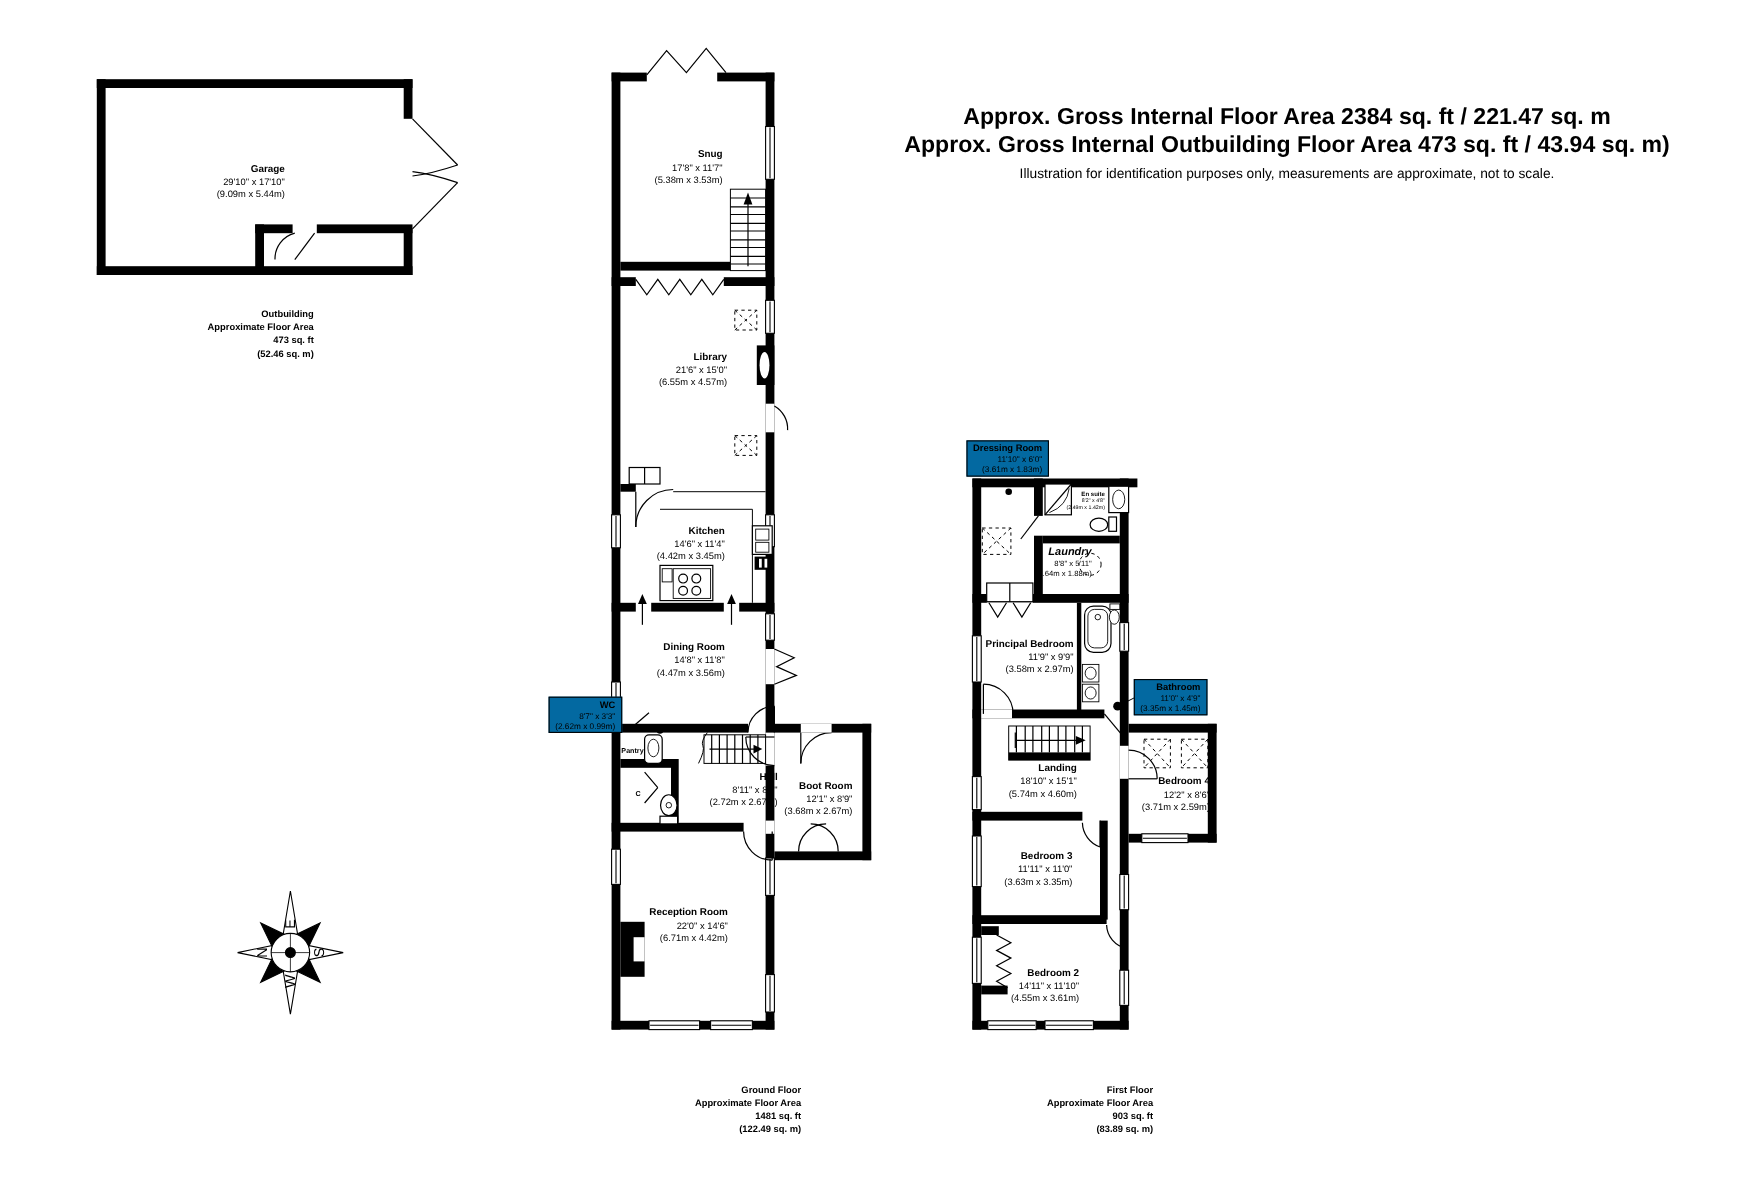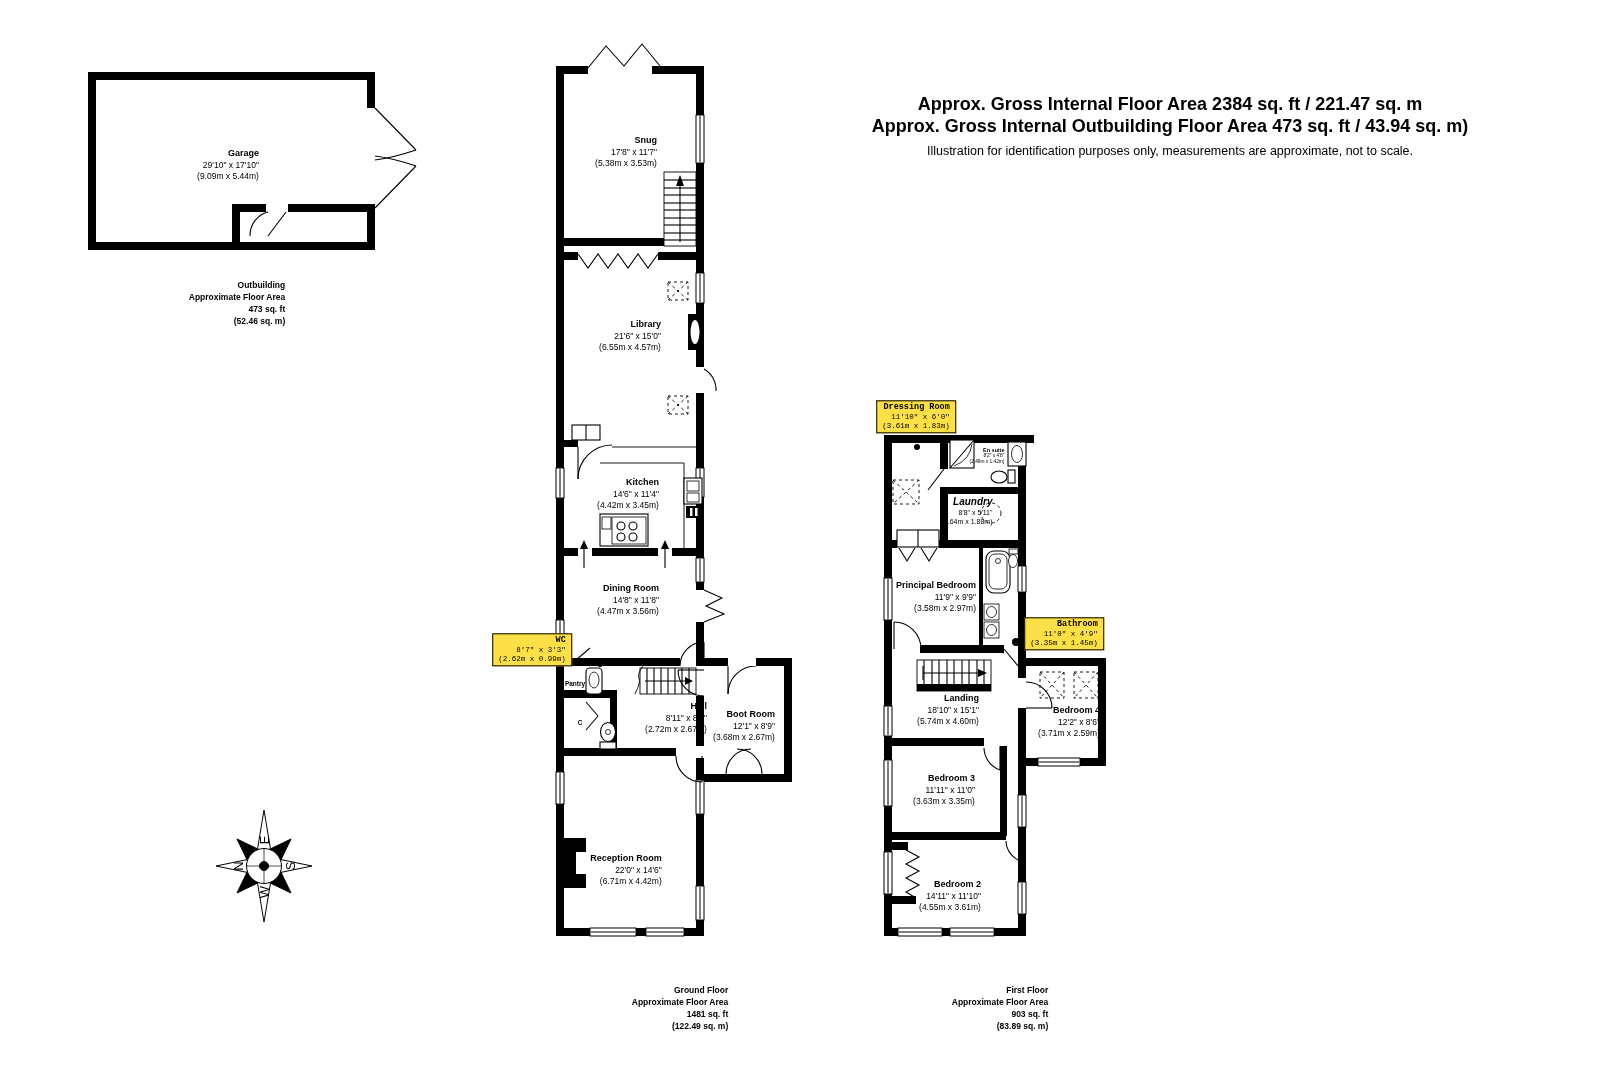--- a/index.html
+++ b/index.html
@@ -3,32 +3,32 @@
 <meta charset="utf-8">
 <style>
   html,body{margin:0;padding:0;background:#fff;}
   .page{position:relative;width:1600px;height:1084px;background:#fff;overflow:hidden;
         font-family:"Liberation Sans",sans-serif;color:#000;}
   svg{position:absolute;left:0;top:0;}
   .room-label{position:absolute;transform:translate(-50%,-50%);text-align:right;
               white-space:nowrap;line-height:1.3;z-index:2;}
   .name{font-weight:700;font-size:9px;}
   .dim{font-size:8.5px;}
-  .callout{border:1px solid #000;background:#fde047;padding:1px 5px;line-height:1.25;font-family:Liberation Mono, monospace;}
+  .callout{border:1px solid #000;background:#0369a1;padding:1px 5px;line-height:1.25;}
   .callout .name{font-size:8.5px;}
   .callout .dim{font-size:7.5px;}
   .small .name{font-size:10px;font-style:italic;}
   .small .dim{font-size:7px;}
   .micro{line-height:1.15;}
   .micro .name{font-size:5.5px;}
   .micro .dim{font-size:4.8px;}
   .tinyname{font-size:6.5px;font-weight:700;}
   .floor-label{font-weight:700;font-size:8.5px;line-height:1.4;}
   .header{position:absolute;left:770px;top:94px;width:800px;text-align:center;z-index:2;}
-  .header .h1{font-size:18px;font-weight:700;line-height:1.2;}
+  .header .h1{font-size:21px;font-weight:700;line-height:1.2;}
   .header .sub{font-size:12.5px;margin-top:7px;}
   .header .sub2{font-size:12.5px;margin-top:6px;}
 </style>
 </head>
 <body>
 
 <div class="page">
 
 <svg width="1600" height="1084" viewBox="0 0 1600 1084">
 
@@ -527,21 +527,21 @@
 <div class="room-label" style="left:580px;top:723px">
   <div class="tinyname">C</div>
 </div>
 
 <div class="room-label" style="left:744px;top:726px">
   <div class="name">Boot Room</div>
   <div class="dim">12'1" x 8'9"</div>
   <div class="dim">(3.68m x 2.67m)</div>
 </div>
 
-<div class="room-label" style="left:626px;top:870px">
+<div class="room-label" style="left:626px;top:841px">
   <div class="name">Reception Room</div>
   <div class="dim">22'0" x 14'6"</div>
   <div class="dim">(6.71m x 4.42m)</div>
 </div>
 
 <div class="room-label floor-label" style="left:680px;top:1009px">
   <div>Ground Floor</div>
   <div>Approximate Floor Area</div>
   <div>1481 sq. ft</div>
   <div>(122.49 sq. m)</div>

